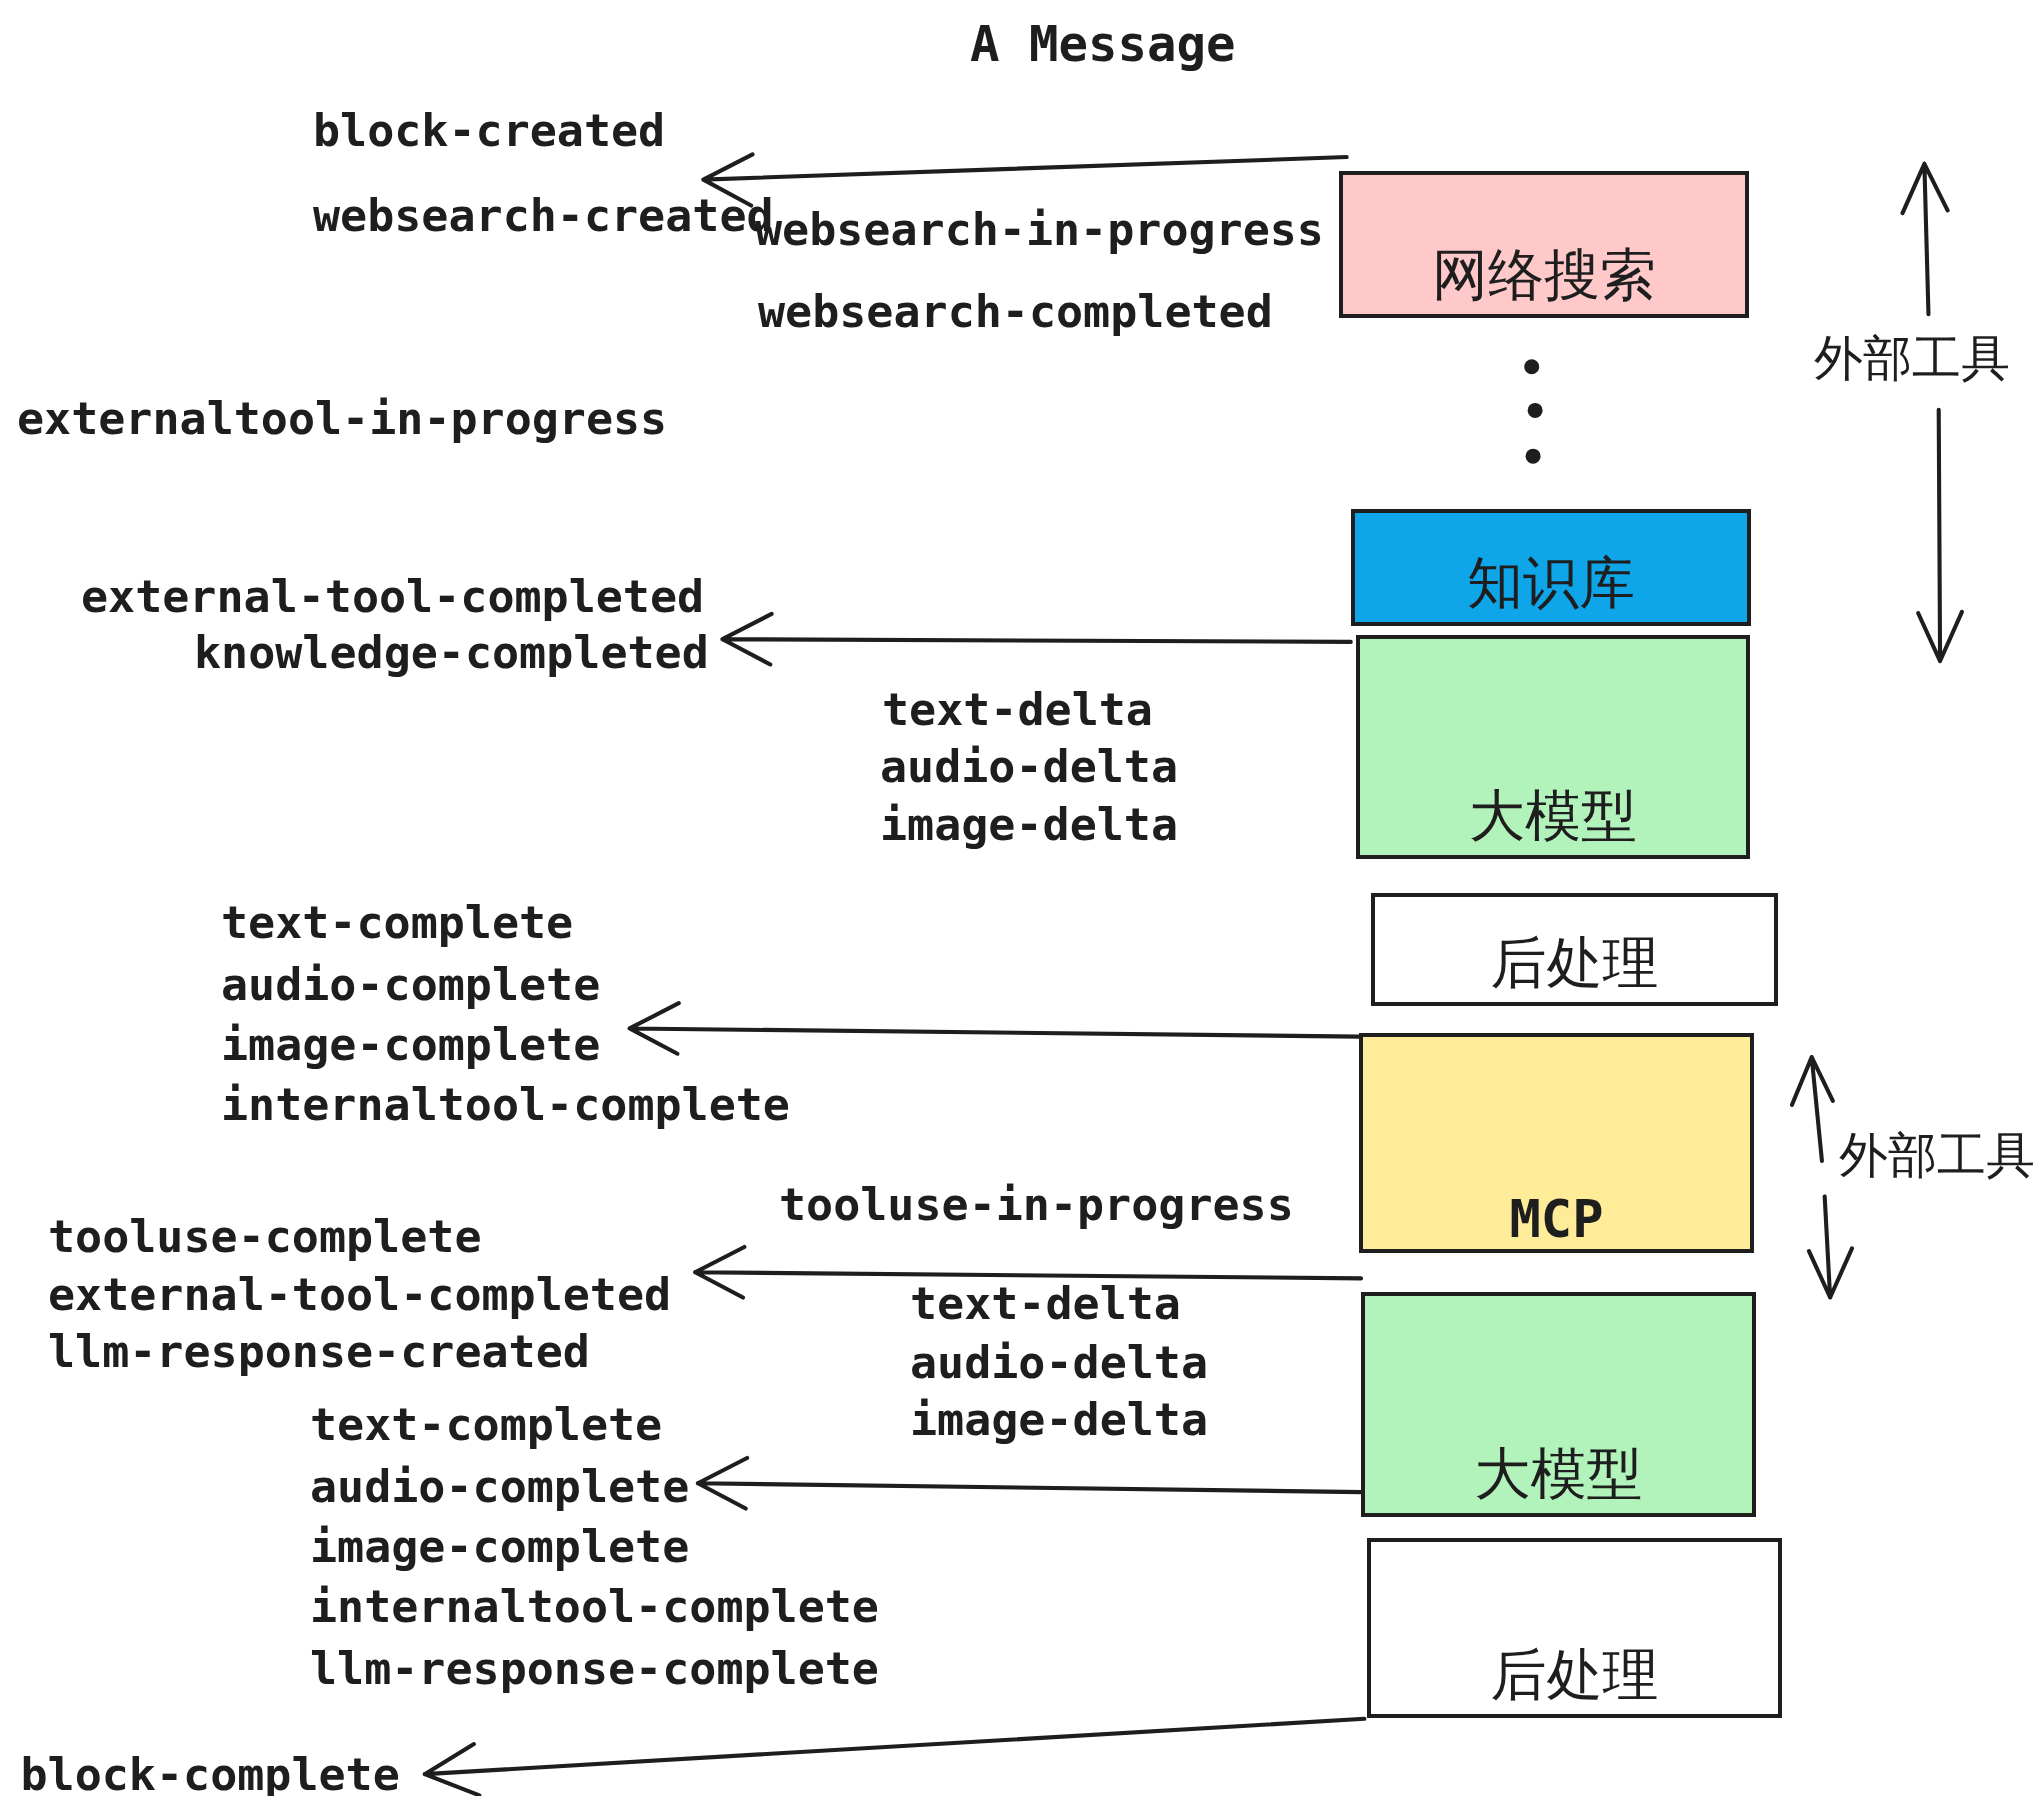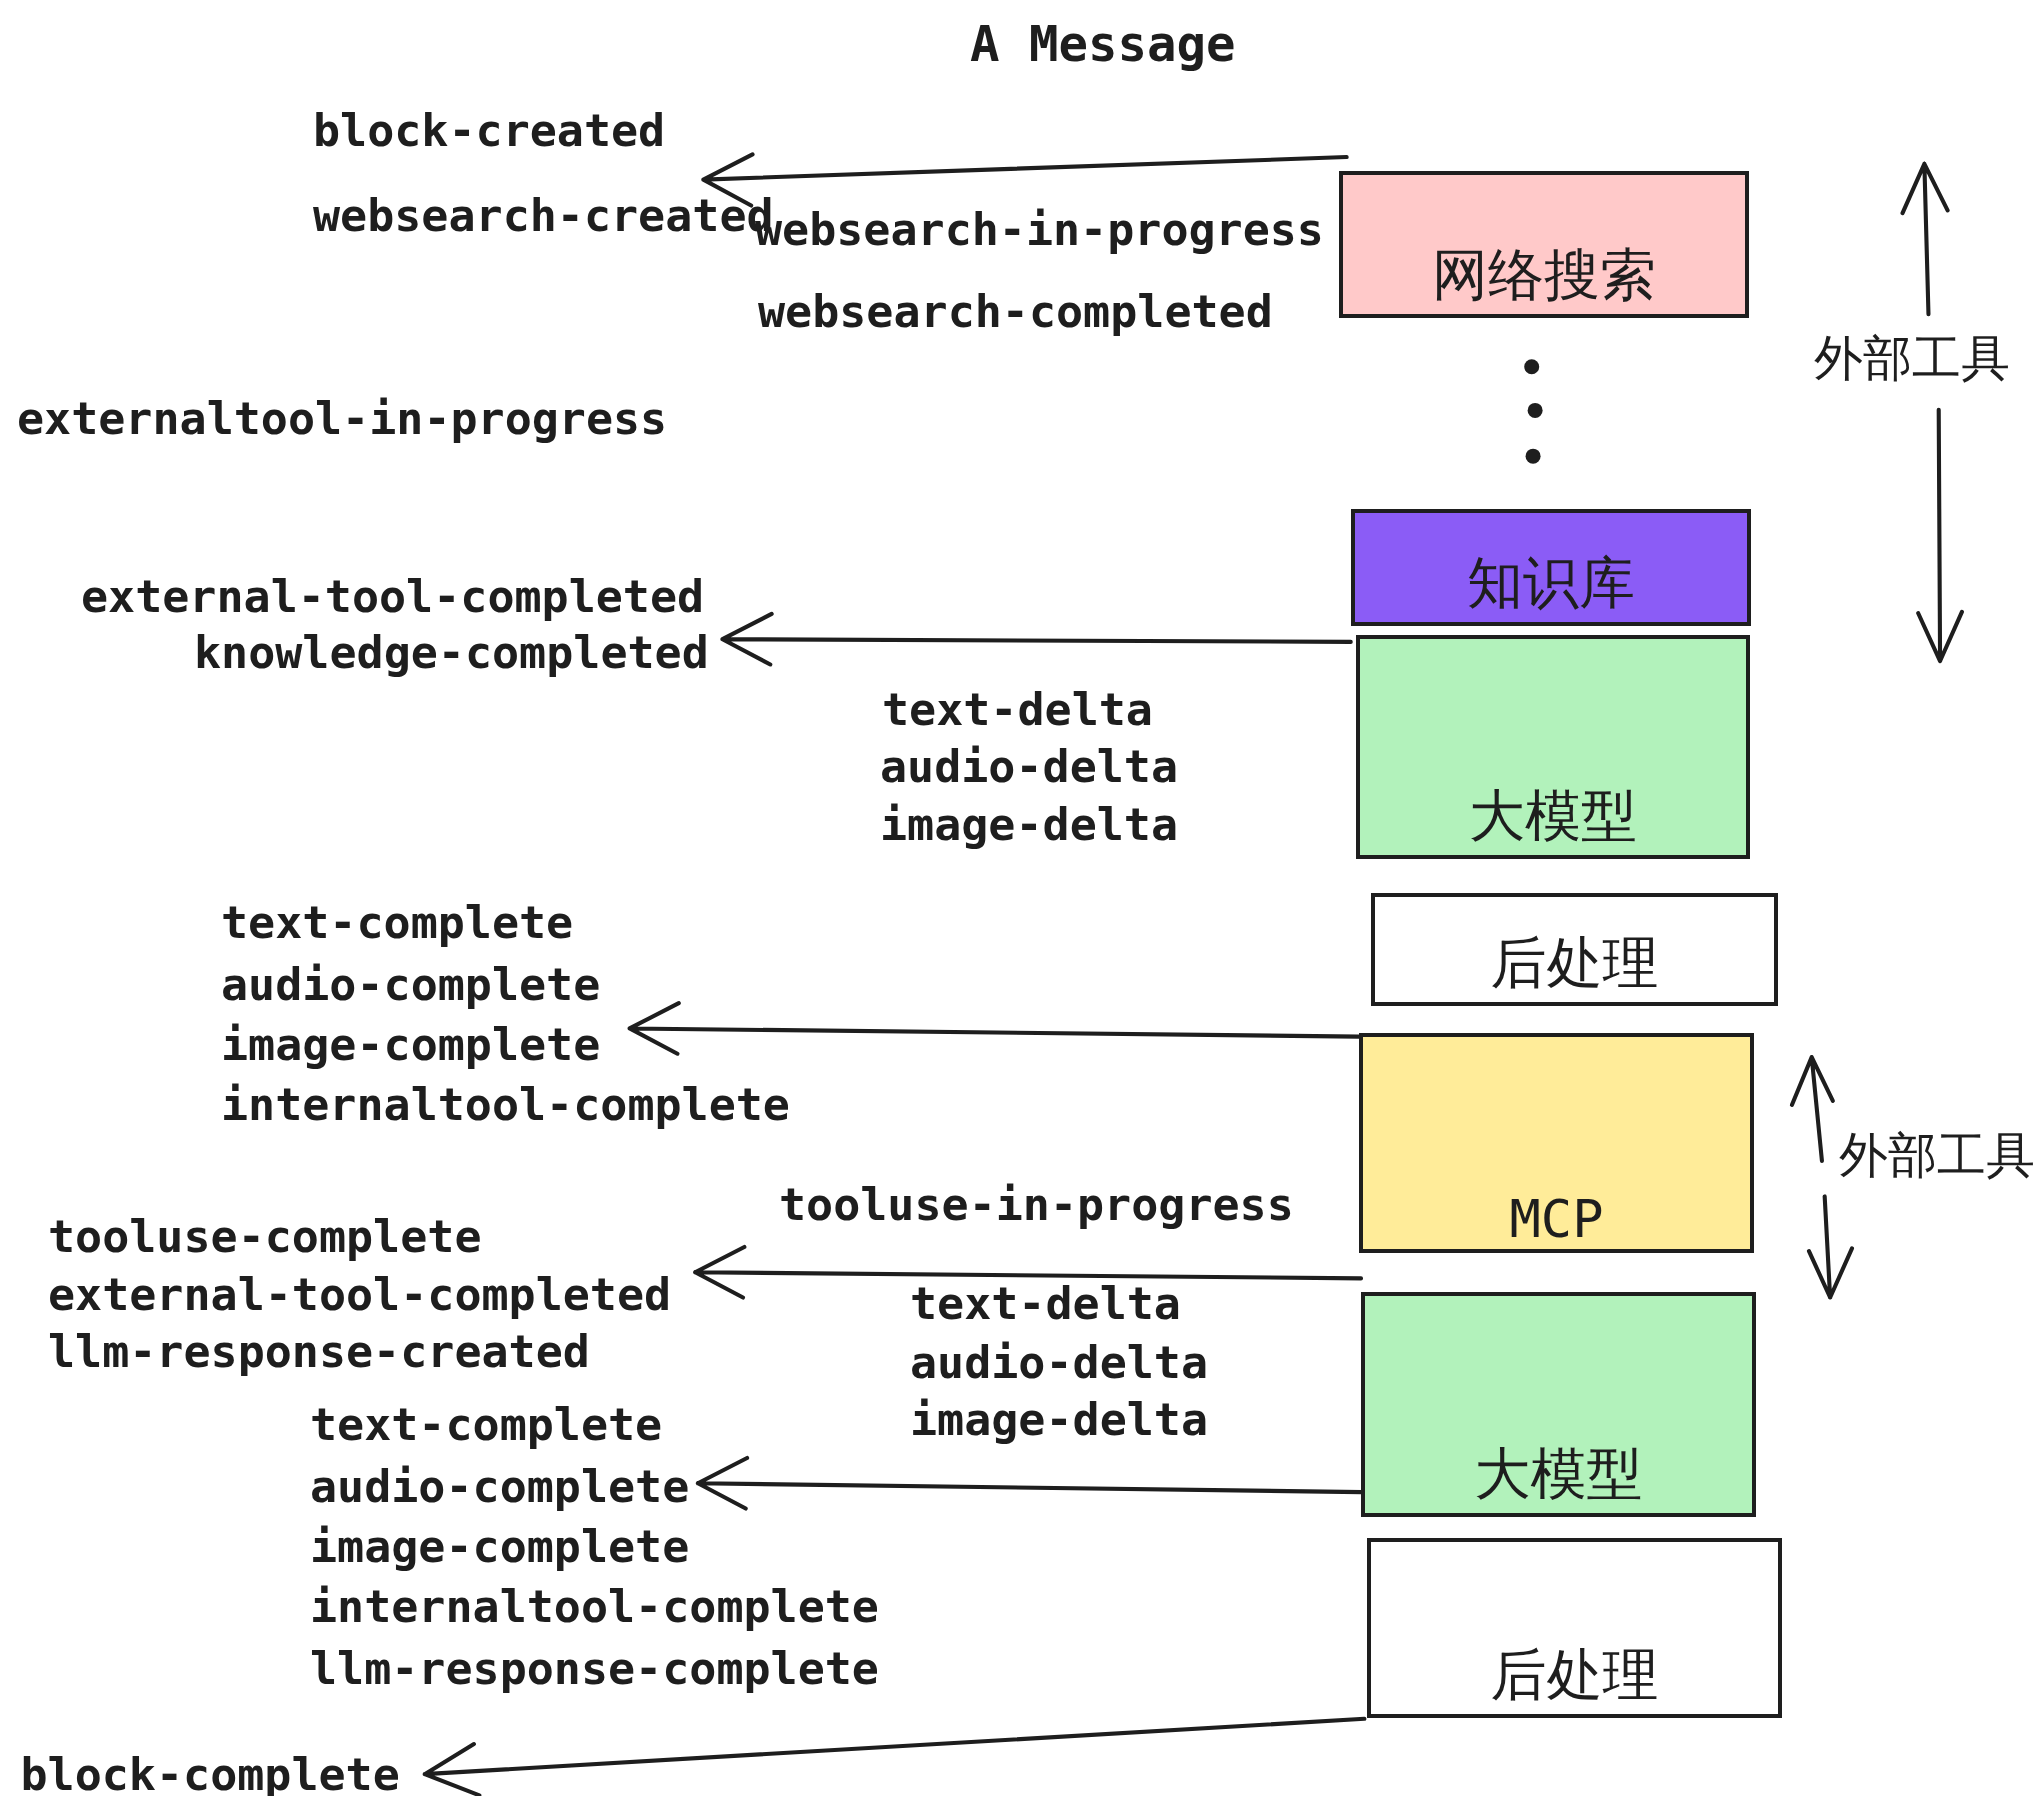--- a/index.html
+++ b/index.html
@@ -20,21 +20,21 @@
   .node{
     position:absolute;box-sizing:border-box;border:4.1px solid #1e1e1e;
     display:flex;align-items:flex-end;justify-content:center;
   }
   .node .lbl{
     font-family:"DejaVu Sans","Liberation Sans",sans-serif;
     font-size:56px;white-space:nowrap;
   }
   .node.mono .lbl{
     font-family:"DejaVu Sans Mono","Liberation Mono",monospace;
-    font-size:52px;font-weight:normal;
+    font-size:52px;font-weight:bold;
   }
   .side{
     position:absolute;transform:translateY(-50%);
     font-family:"DejaVu Sans","Liberation Sans",sans-serif;
     font-size:49px;white-space:nowrap;
   }
   svg.overlay{position:absolute;left:0;top:0;pointer-events:none;}
 </style>
 </head>
 <body>
@@ -67,21 +67,21 @@
       <circle cx="2248" cy="601" r="11"></circle>
       <circle cx="2245" cy="668" r="11"></circle>
     </g>
   </svg>
 
   <div class="title" style="left:970px;top:44px;">A Message</div>
 
   <div class="node" style="left: 1339px; top: 171px; width: 410px; height: 147px; background: rgb(255, 201, 201);">
     <span class="lbl">网络搜索</span>
   </div>
-  <div class="node" style="left: 1351px; top: 509px; width: 400px; height: 117px; background: #8b5cf6;">
+  <div class="node" style="left: 1351px; top: 509px; width: 400px; height: 117px; background: #0ea5e9;">
     <span class="lbl">知识库</span>
   </div>
   <div class="node" style="left: 1356px; top: 635px; width: 394px; height: 224px; background: rgb(178, 242, 187);">
     <span class="lbl">大模型</span>
   </div>
   <div class="node" style="left: 1371px; top: 893px; width: 407px; height: 113px; background: rgb(255, 255, 255);">
     <span class="lbl">后处理</span>
   </div>
   <div class="node mono" style="left: 1359px; top: 1033px; width: 395px; height: 220px; background: rgb(255, 236, 153);">
     <span class="lbl">MCP</span>

